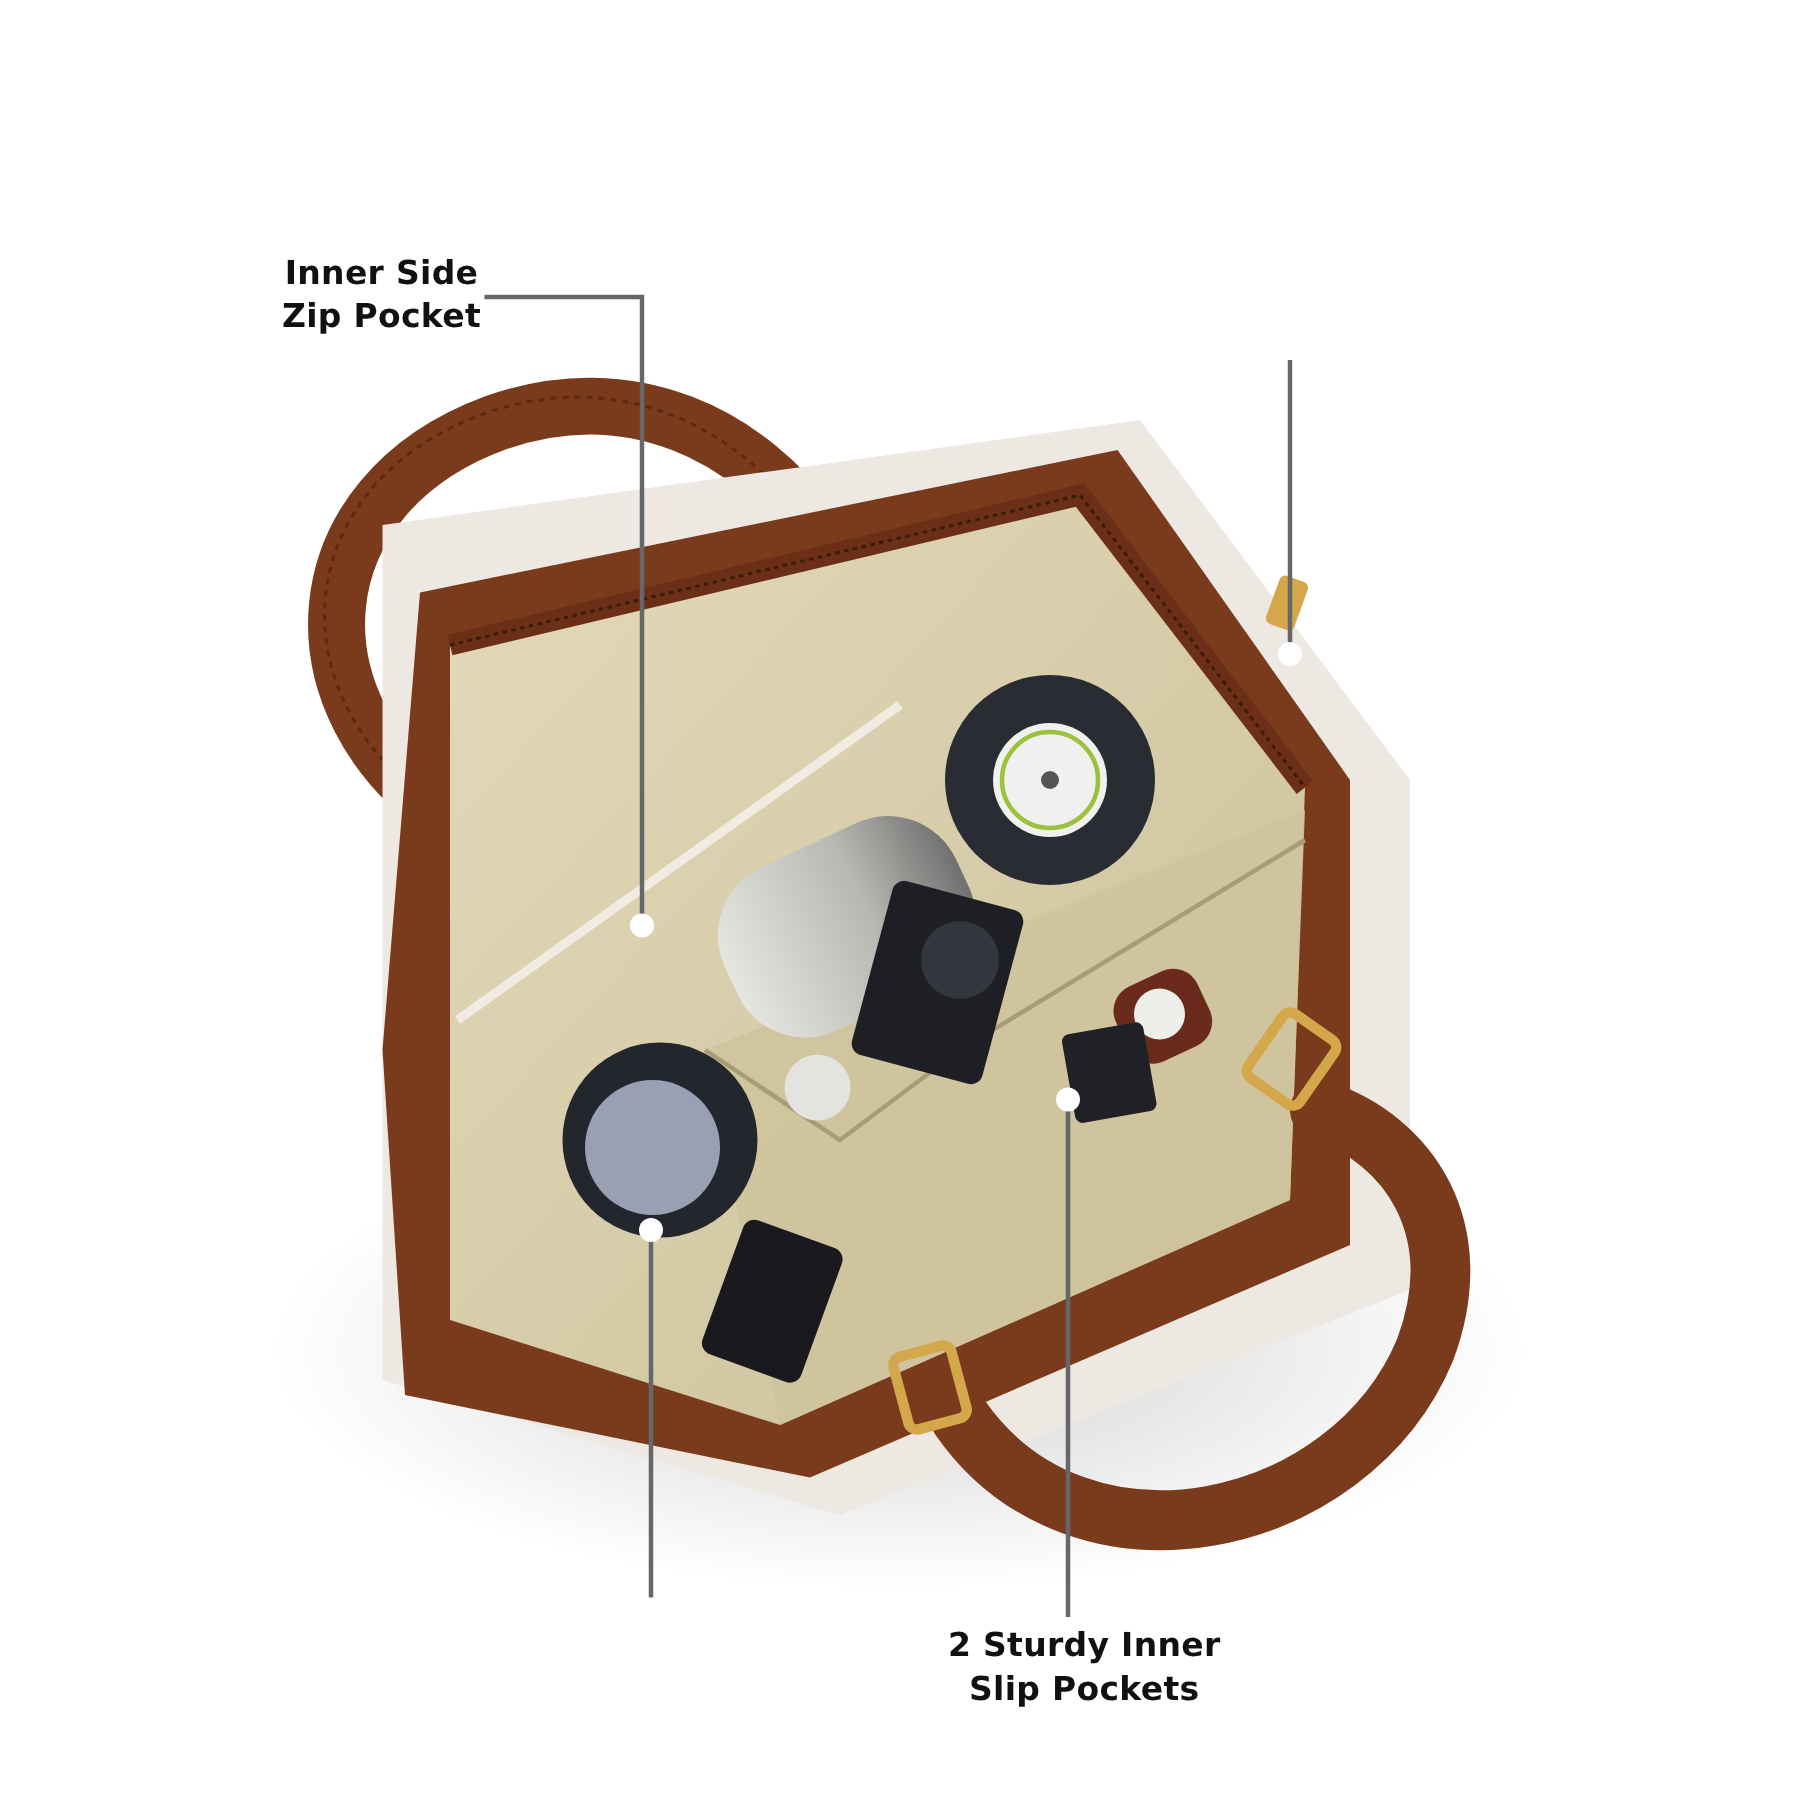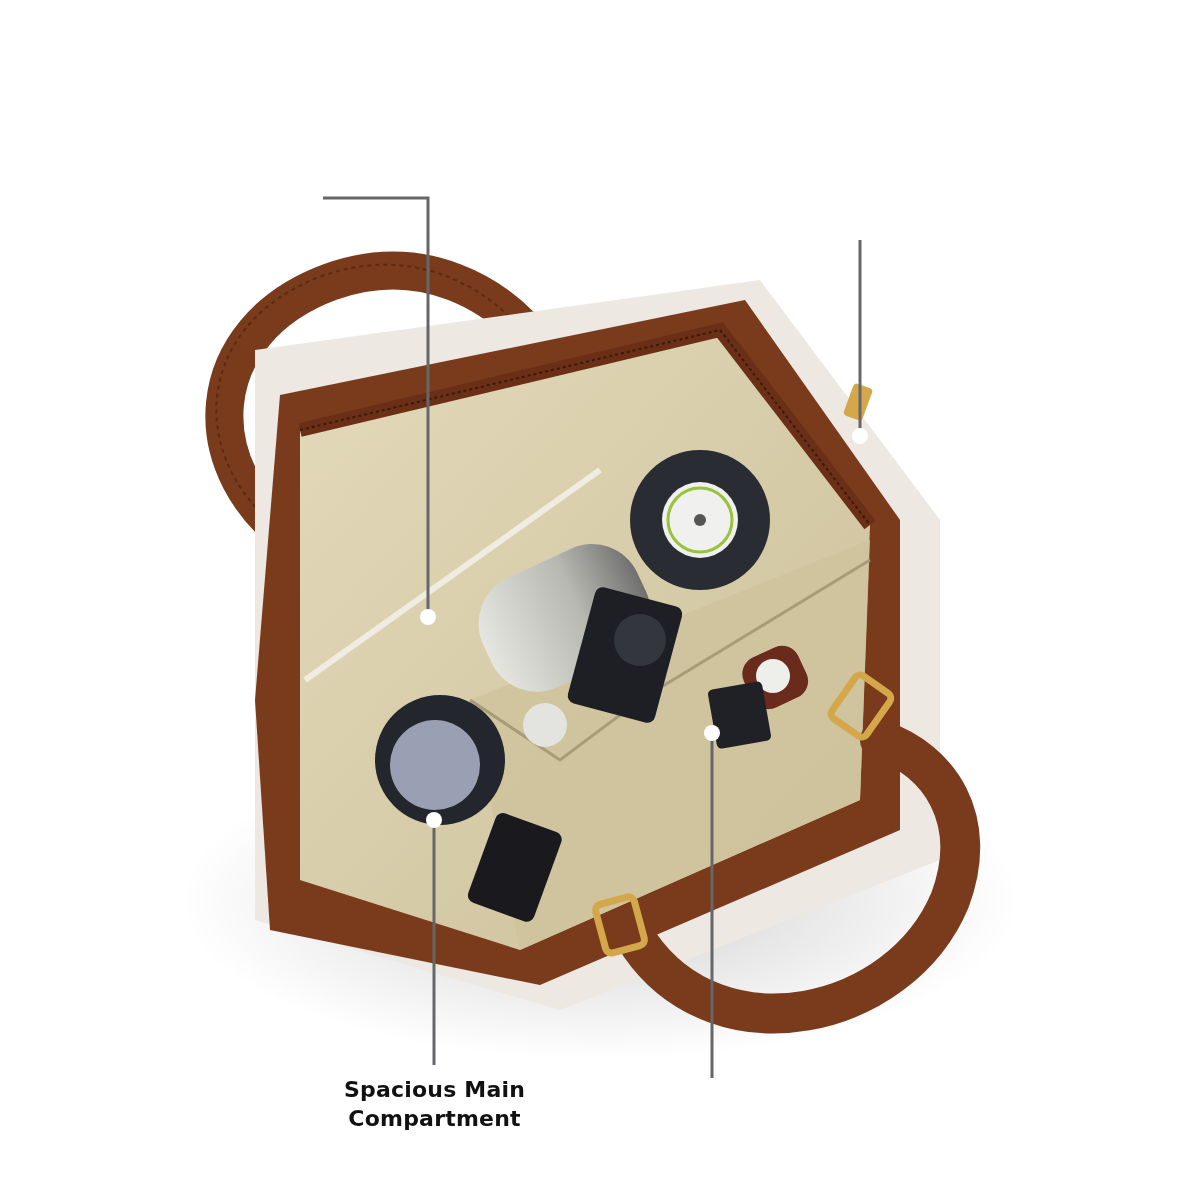--- a/index.html
+++ b/index.html
@@ -101,20 +101,24 @@
       <line x1="712" y1="733" x2="712" y2="1078"></line>
     </g>
     <g fill="#ffffff">
       <circle cx="428" cy="617" r="8"></circle>
       <circle cx="860" cy="436" r="8"></circle>
       <circle cx="434" cy="820" r="8"></circle>
       <circle cx="712" cy="733" r="8"></circle>
     </g>
   </svg>
 
+  <div class="callout-label" style="left:188px; top:168px;">
+    <span>Inner Side</span>
+    <span>Zip Pocket</span>
+  </div>
 
 
-  <div class="callout-label" style="left:344px; top:1075px;">
-    <span>Spacious Main</span>
-    <span>Compartment</span>
+
+  <div class="callout-label" style="left:632px; top:1083px;">
+    <span>2 Sturdy Inner</span>
+    <span>Slip Pockets</span>
   </div>
-
 </div>
 
 </body></html>

